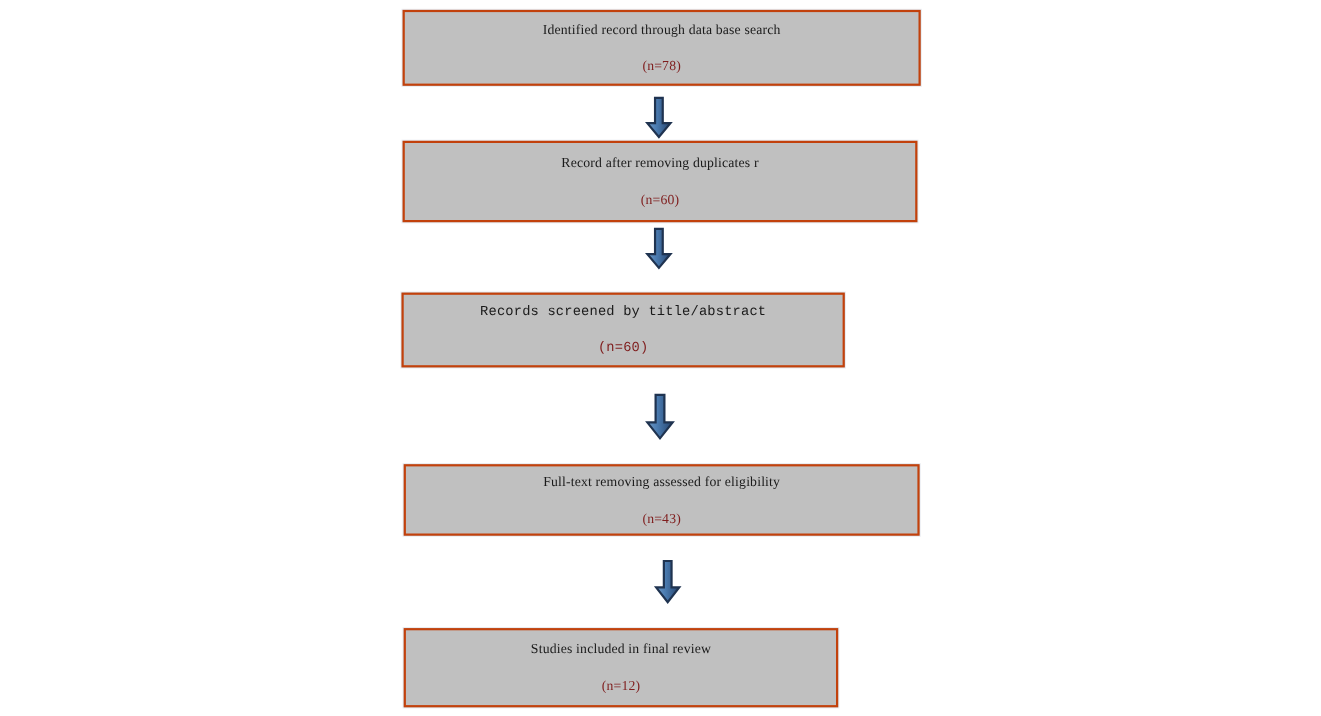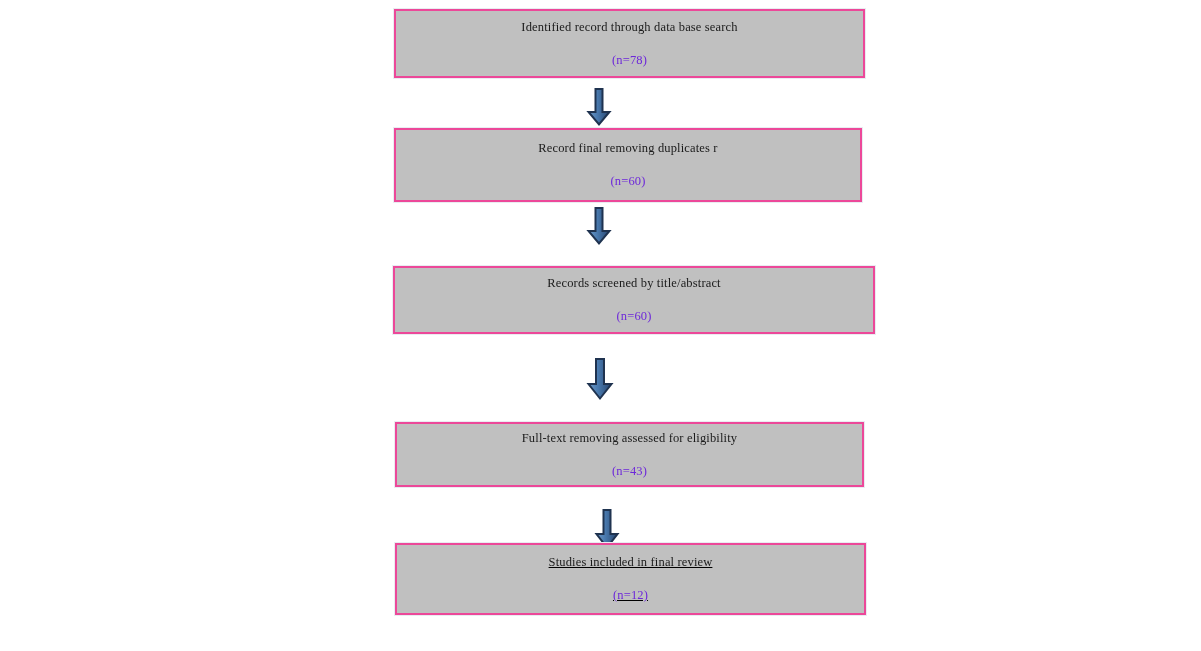--- a/index.html
+++ b/index.html
@@ -15,39 +15,38 @@
     position: relative;
     width: 1201px;
     height: 651px;
     background: #ffffff;
     overflow: hidden;
   }
   .flow-box {
     position: absolute;
     box-sizing: border-box;
     background: #c0c0c0;
-    border: 2px solid #ec4899;
+    border: 2px solid #c2410c;
     box-shadow: 0 0 0 1px #e9ecf1;
     display: flex;
     flex-direction: column;
     align-items: center;
     justify-content: center;
-    margin-left: 28px;
   }
   .flow-box .box-title {
     font-size: 12.5px;
     color: #1a1a1a;
     line-height: 1.2;
     text-align: center;
     letter-spacing: 0.15px;
     margin-bottom: 18px;
   }
   .flow-box .box-count {
     font-size: 12.5px;
-    color: #6d28d9;
+    color: #7f1d1d;
     line-height: 1.2;
     text-align: center;
     letter-spacing: 0.15px;
   }
   .arrow {
     position: absolute;
   }
   .arrow svg {
     display: block;
     overflow: visible;
@@ -70,38 +69,38 @@
           <stop offset="0%" stop-color="#6f99c6"></stop>
           <stop offset="40%" stop-color="#4a7bb0"></stop>
           <stop offset="100%" stop-color="#27456f"></stop>
         </linearGradient>
       </defs>
       <path d="M 11.5 1 L 18.5 1 L 18.5 24 L 25.5 24 L 15 36.5 L 4.5 24 L 11.5 24 Z" fill="url(#agrad1)" stroke="#1f3350" stroke-width="2" stroke-linejoin="miter"></path>
     </svg>
   </div>
 
   <div class="flow-box" style="left:366px; top:128px; width:468px; height:74px;">
-    <div class="box-title">Record final removing duplicates r</div>
+    <div class="box-title">Record after removing duplicates r</div>
     <div class="box-count">(n=60)</div>
   </div>
 
   <div class="arrow" style="left:584px; top:207px; width:30px; height:38px;">
     <svg width="30" height="38" viewBox="0 0 30 38" xmlns="http://www.w3.org/2000/svg">
       <defs>
         <linearGradient id="agrad2" x1="0" y1="0" x2="1" y2="0">
           <stop offset="0%" stop-color="#6f99c6"></stop>
           <stop offset="40%" stop-color="#4a7bb0"></stop>
           <stop offset="100%" stop-color="#27456f"></stop>
         </linearGradient>
       </defs>
       <path d="M 11.5 1 L 18.5 1 L 18.5 24 L 25.5 24 L 15 36.5 L 4.5 24 L 11.5 24 Z" fill="url(#agrad2)" stroke="#1f3350" stroke-width="2" stroke-linejoin="miter"></path>
     </svg>
   </div>
 
-  <div class="flow-box" style="left:365px; top:266px; width:482px; height:68px;">
+  <div class="flow-box" style="left:365px; top:266px; width:403px; height:68px;font-family:Liberation Mono, monospace;">
     <div class="box-title">Records screened by title/abstract</div>
     <div class="box-count">(n=60)</div>
   </div>
 
   <div class="arrow" style="left:584px; top:358px; width:32px; height:42px;">
     <svg width="32" height="42" viewBox="0 0 32 42" xmlns="http://www.w3.org/2000/svg">
       <defs>
         <linearGradient id="agrad3" x1="0" y1="0" x2="1" y2="0">
           <stop offset="0%" stop-color="#6f99c6"></stop>
           <stop offset="40%" stop-color="#4a7bb0"></stop>
@@ -123,18 +122,18 @@
         <linearGradient id="agrad4" x1="0" y1="0" x2="1" y2="0">
           <stop offset="0%" stop-color="#6f99c6"></stop>
           <stop offset="40%" stop-color="#4a7bb0"></stop>
           <stop offset="100%" stop-color="#27456f"></stop>
         </linearGradient>
       </defs>
       <path d="M 11.5 1 L 18.5 1 L 18.5 25 L 25.5 25 L 15 38.5 L 4.5 25 L 11.5 25 Z" fill="url(#agrad4)" stroke="#1f3350" stroke-width="2" stroke-linejoin="miter"></path>
     </svg>
   </div>
 
-  <div class="flow-box" style="left:367px; top:543px; width:471px; height:72px;text-decoration:underline;">
+  <div class="flow-box" style="left:367px; top:571px; width:395px; height:72px;">
     <div class="box-title">Studies included in final review</div>
     <div class="box-count">(n=12)</div>
   </div>
 
 </div>
 
 </body></html>

